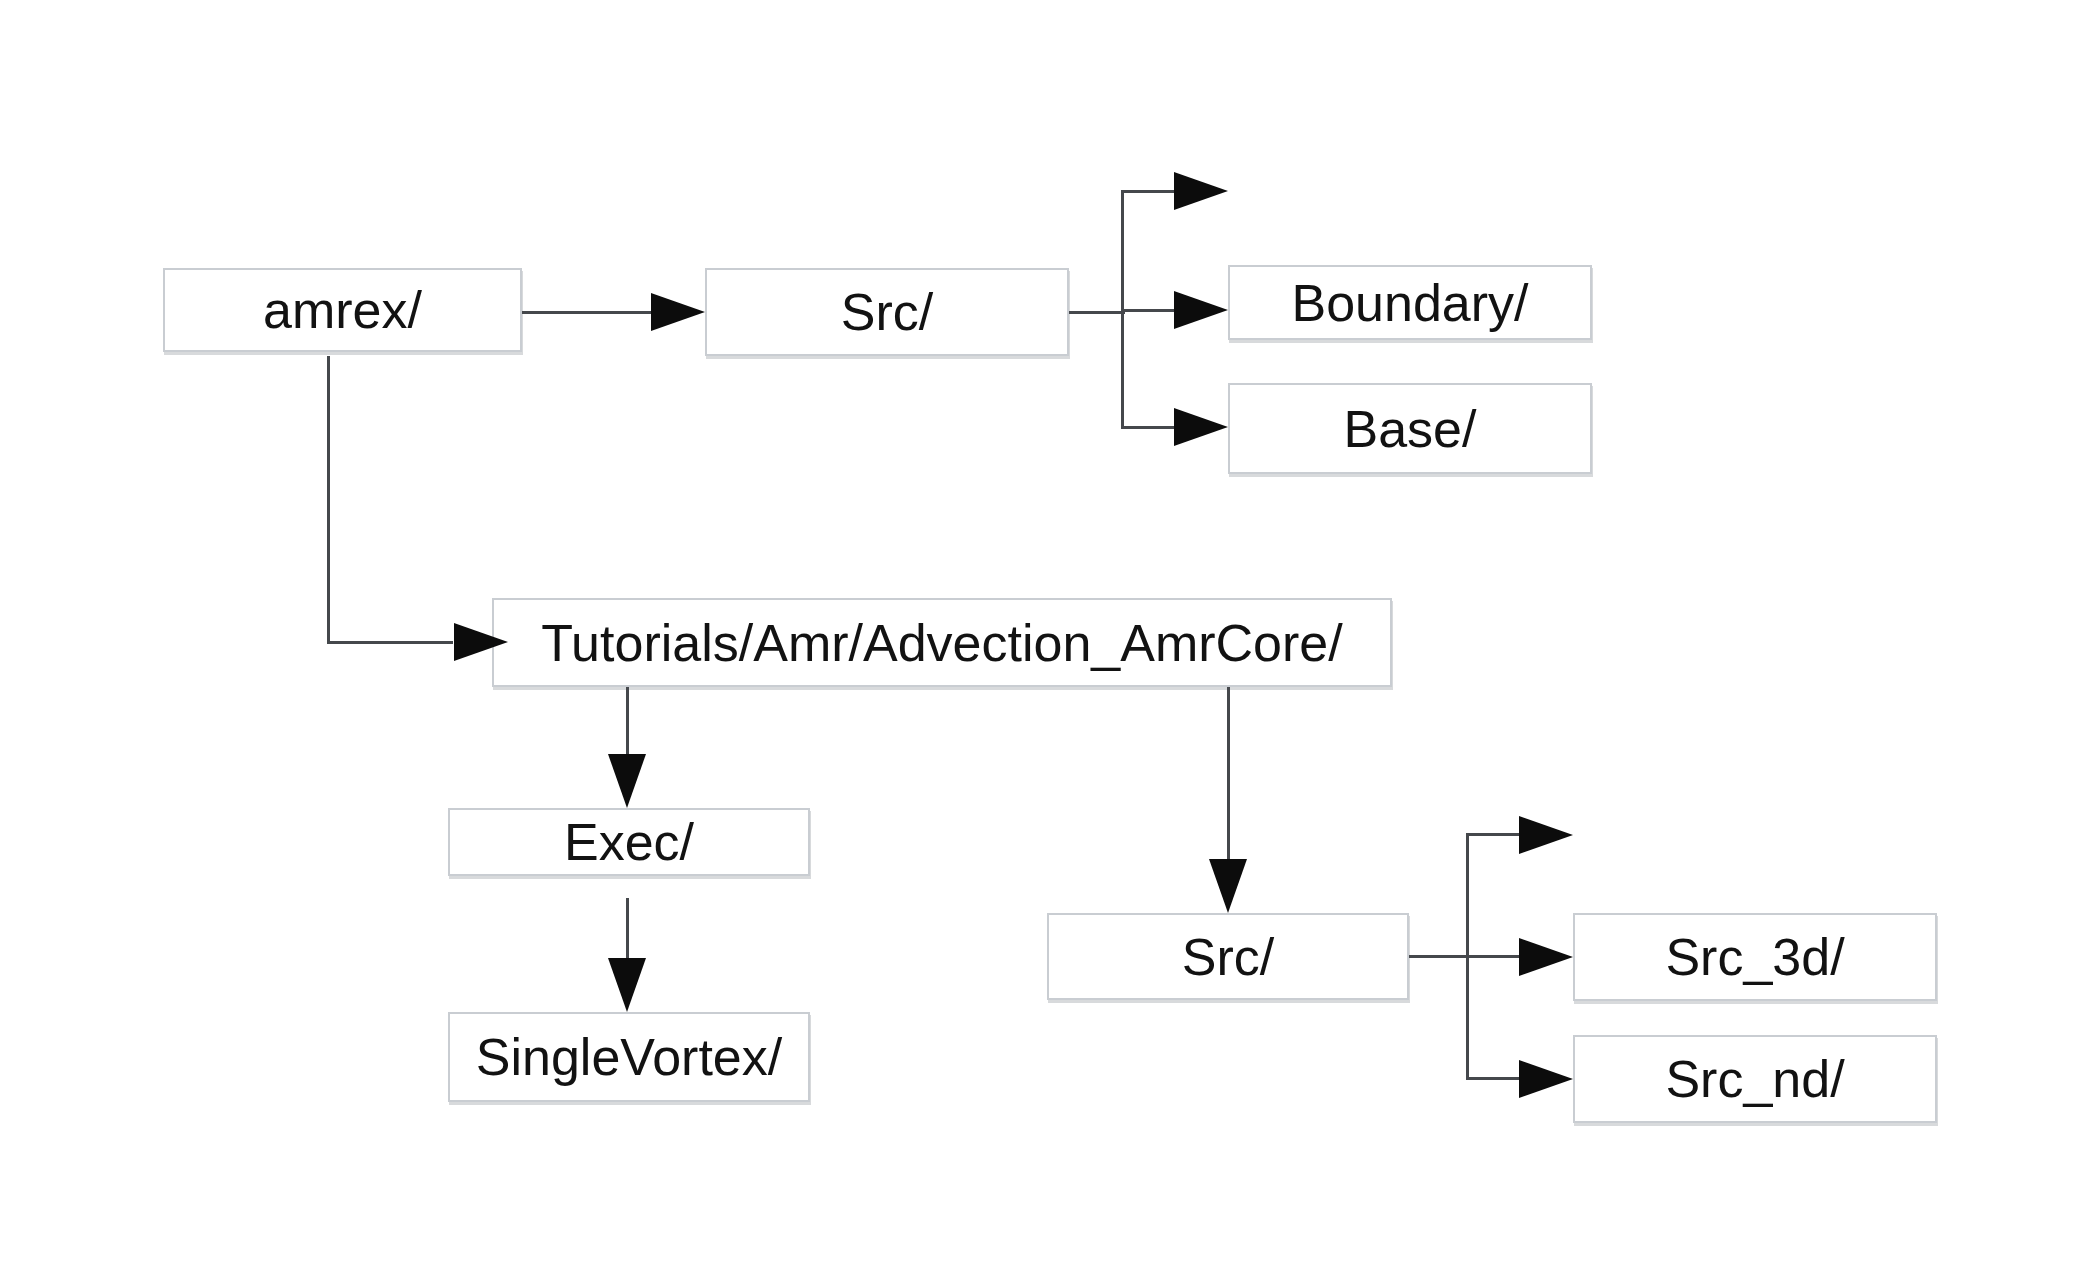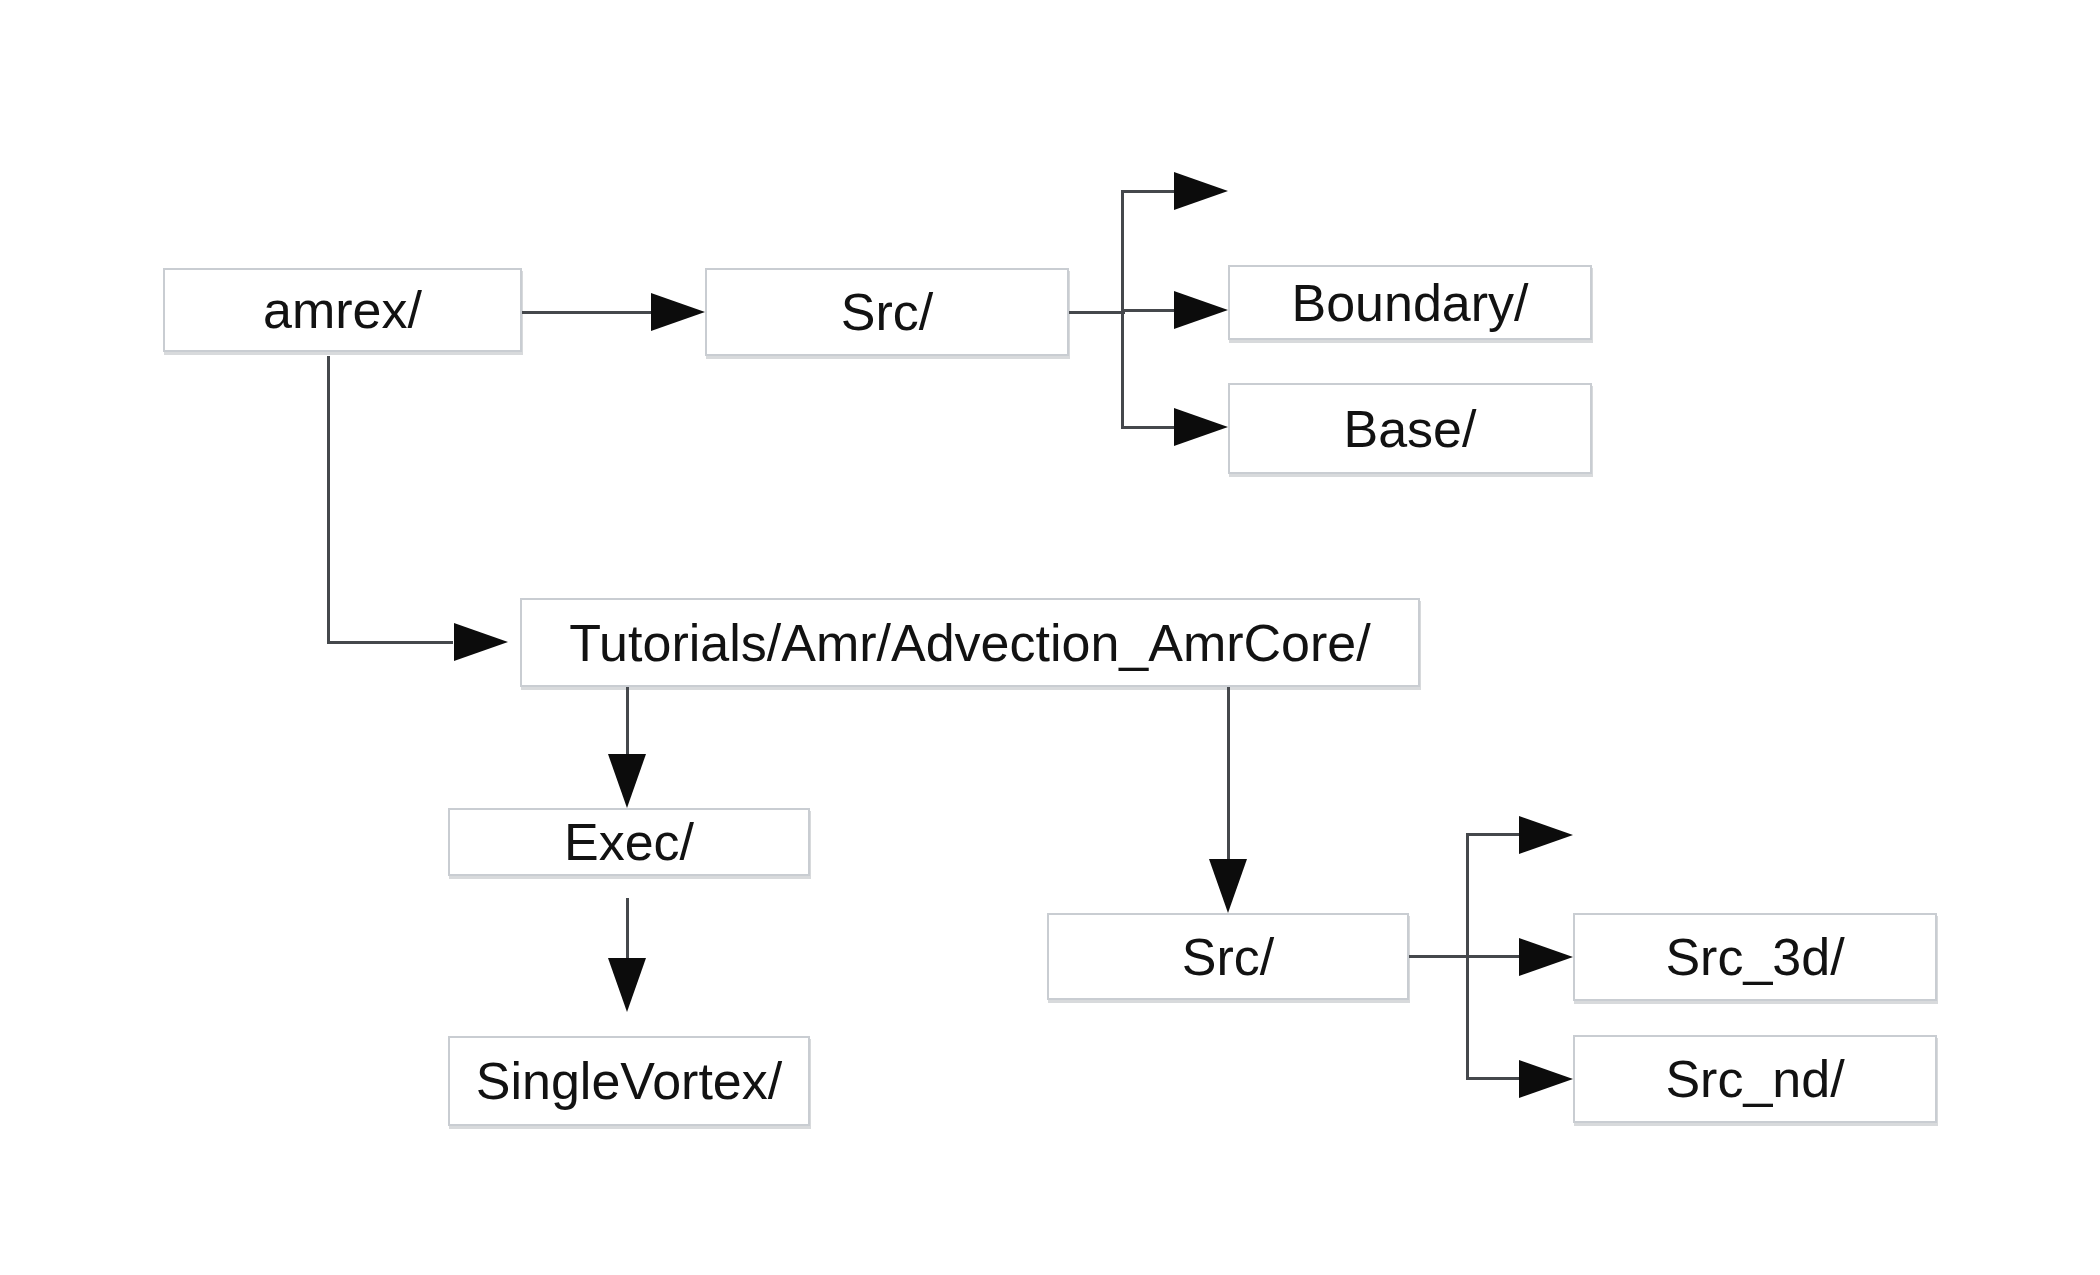--- a/index.html
+++ b/index.html
@@ -27,23 +27,23 @@
     justify-content: center;
     font-size: 52px;
     color: #121212;
     white-space: nowrap;
   }
   .n-amrex        { left: 163px;  top: 268px;  width: 359px; height: 84px; }
   .n-src-top      { left: 705px;  top: 268px;  width: 364px; height: 88px; }
   .n-amrcore      { left: 1228px; top: 147px;  width: 364px; height: 91px; }
   .n-boundary     { left: 1228px; top: 265px;  width: 364px; height: 75px; }
   .n-base         { left: 1228px; top: 383px;  width: 364px; height: 91px; }
-  .n-tutorials    { left: 520px;  top: 598px;  width: 900px; height: 89px; }
+  .n-tutorials    { left: 492px;  top: 598px;  width: 900px; height: 89px; }
   .n-exec         { left: 448px;  top: 808px;  width: 362px; height: 68px; }
-  .n-singlevortex { left: 448px;  top: 1012px; width: 362px; height: 90px; margin-top: 24px; }
+  .n-singlevortex { left: 448px;  top: 1012px; width: 362px; height: 90px; }
   .n-src-bottom   { left: 1047px; top: 913px;  width: 362px; height: 87px; }
   .n-src-2d       { left: 1573px; top: 791px;  width: 364px; height: 88px; }
   .n-src-3d       { left: 1573px; top: 913px;  width: 364px; height: 88px; }
   .n-src-nd       { left: 1573px; top: 1035px; width: 364px; height: 88px; }
 
   
   .hline { position: absolute; height: 3px; background: #45484c; }
   .vline { position: absolute; width: 3px;  background: #45484c; }
 
   .l-amrex-src      { left: 522px;  top: 311px;  width: 130px; }

